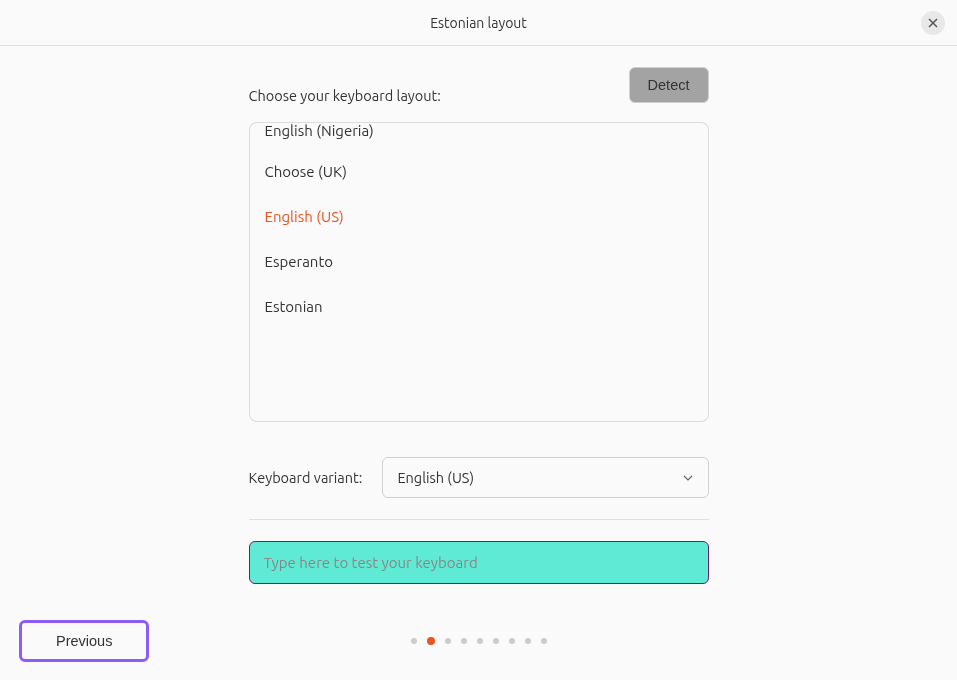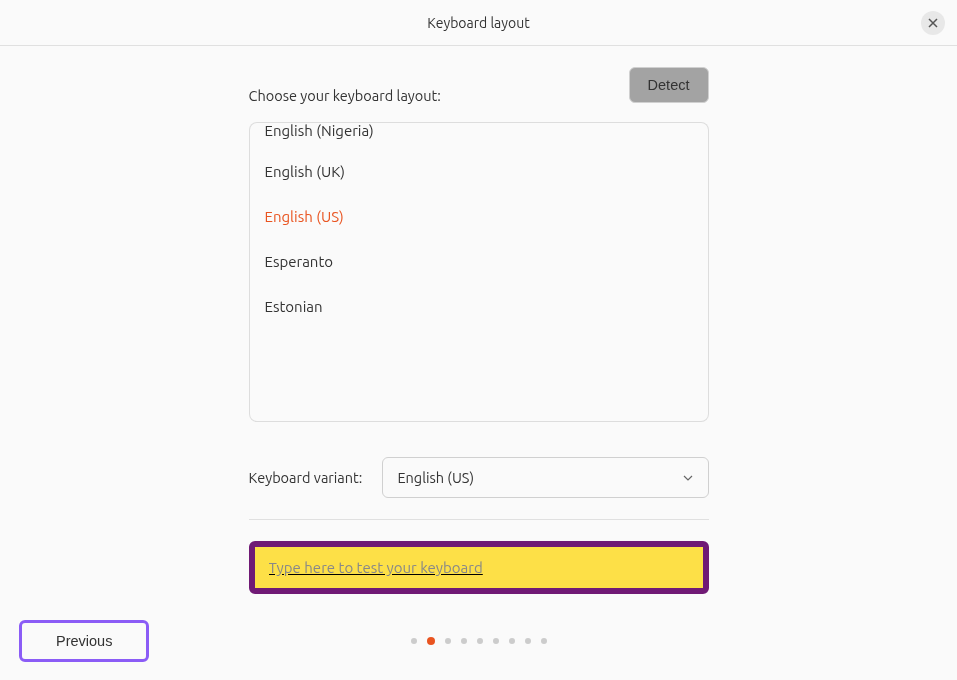--- a/index.html
+++ b/index.html
@@ -136,28 +136,27 @@
       height: 12px;
     }
     .divider {
       width: 460px;
       height: 1px;
       background: #e0e0e0;
       margin-top: 21px;
     }
     .test-input {
       width: 460px;
-      border: 6px solid #701a75;
+      border: 1px solid #701a75;
       border-radius: 6px;
       padding: 12px 14px;
       font-size: 15px;
       margin-top: 21px;
-      background: #fde047;
+      background: #5eead4;
       font-family: inherit;
-      text-decoration: underline;
     }
     .test-input::placeholder {
       color: #888;
     }
     .footer {
       position: absolute;
       bottom: 18px;
       left: 0;
       right: 0;
       display: flex;
@@ -196,38 +195,38 @@
     .next-wrap {
       border: 2px solid #e95420;
       border-radius: 6px;
       padding: 3px;
     }
   </style>
 </head>
 <body>
 
 <div class="header">
-  <span class="header-title">Keyboard layout</span>
+  <span class="header-title">Estonian layout</span>
   <button class="close-btn">
     <svg viewBox="0 0 10 10">
         <path d="M1 1 L9 9 M9 1 L1 9" stroke="#555" stroke-width="1.5" fill="none"></path>
       </svg>
   </button>
 </div>
 
 <div class="content">
   <div class="top-row">
     <span class="prompt-label">Choose your keyboard layout:</span>
     <button class="detect-btn">Detect</button>
   </div>
 
   <div class="layout-list">
     <div class="layout-scroll">
       <div class="layout-item partial-top">English (Nigeria)</div>
-      <div class="layout-item">English (UK)</div>
+      <div class="layout-item">Choose (UK)</div>
       <div class="layout-item selected">English (US)</div>
       <div class="layout-item">Esperanto</div>
       <div class="layout-item">Estonian</div>
     </div>
   </div>
 
   <div class="variant-row">
     <span class="variant-label">Keyboard variant:</span>
     <div class="variant-select">
       <span class="variant-value">English (US)</span>

